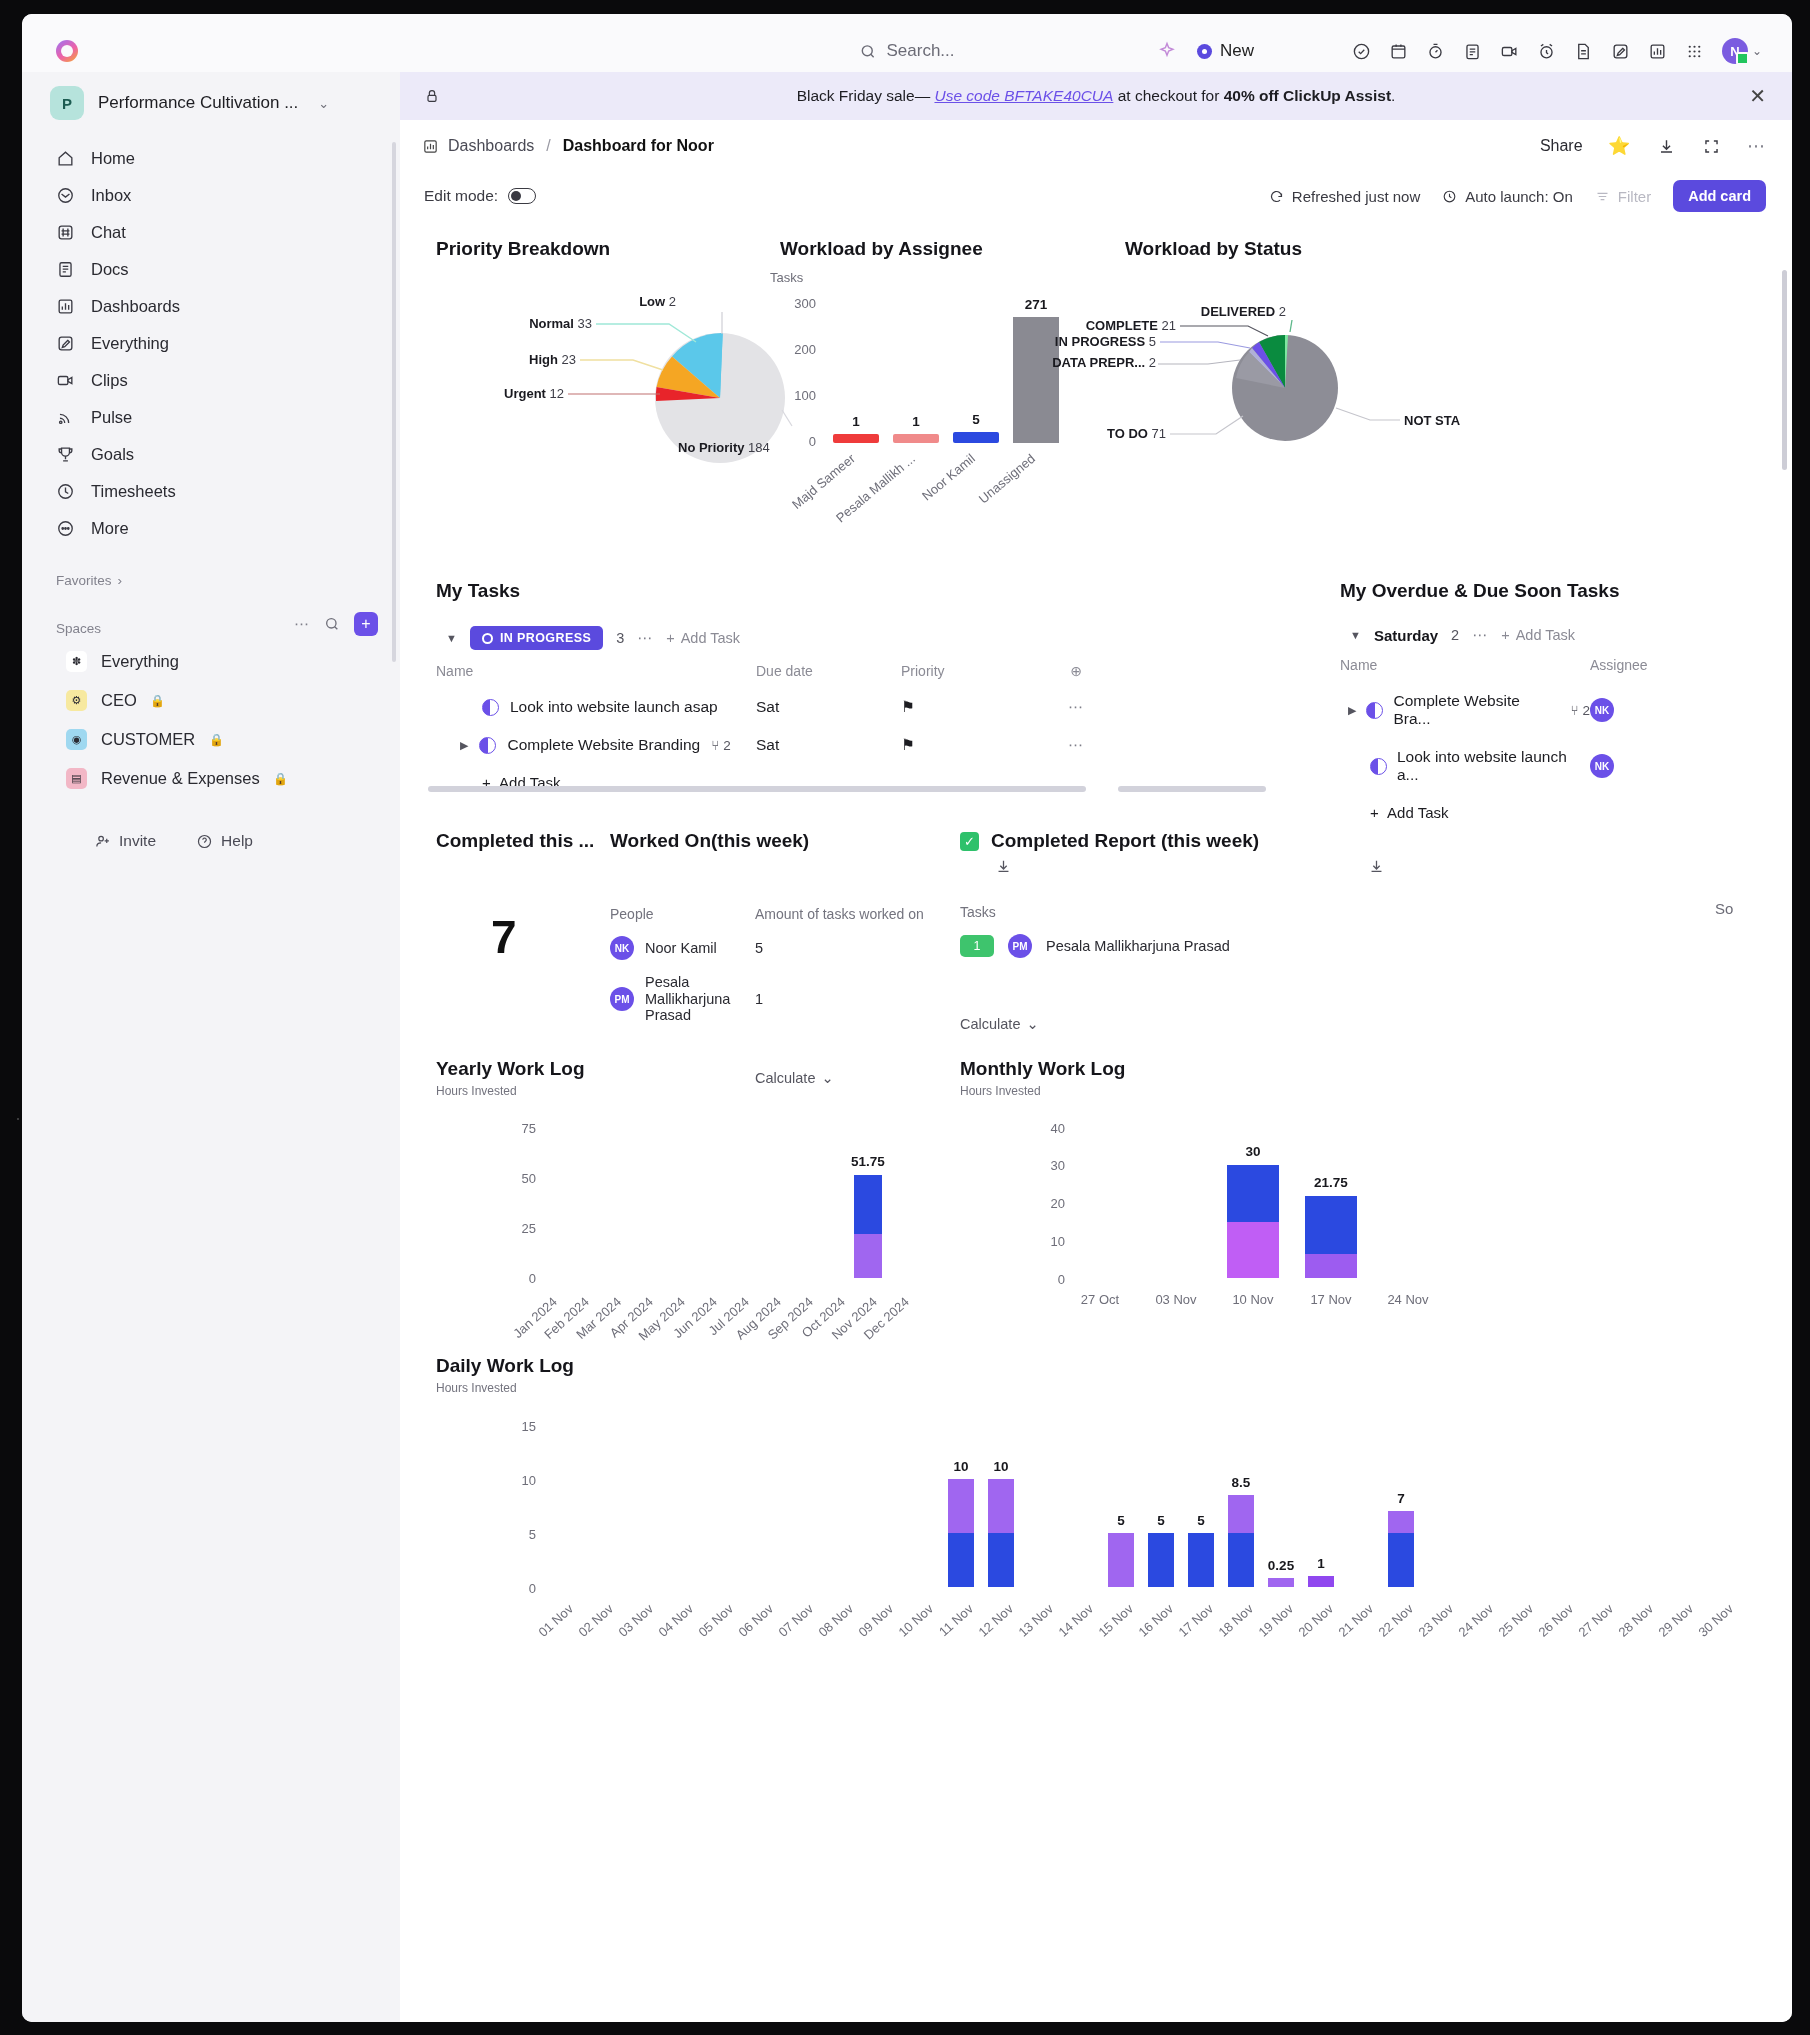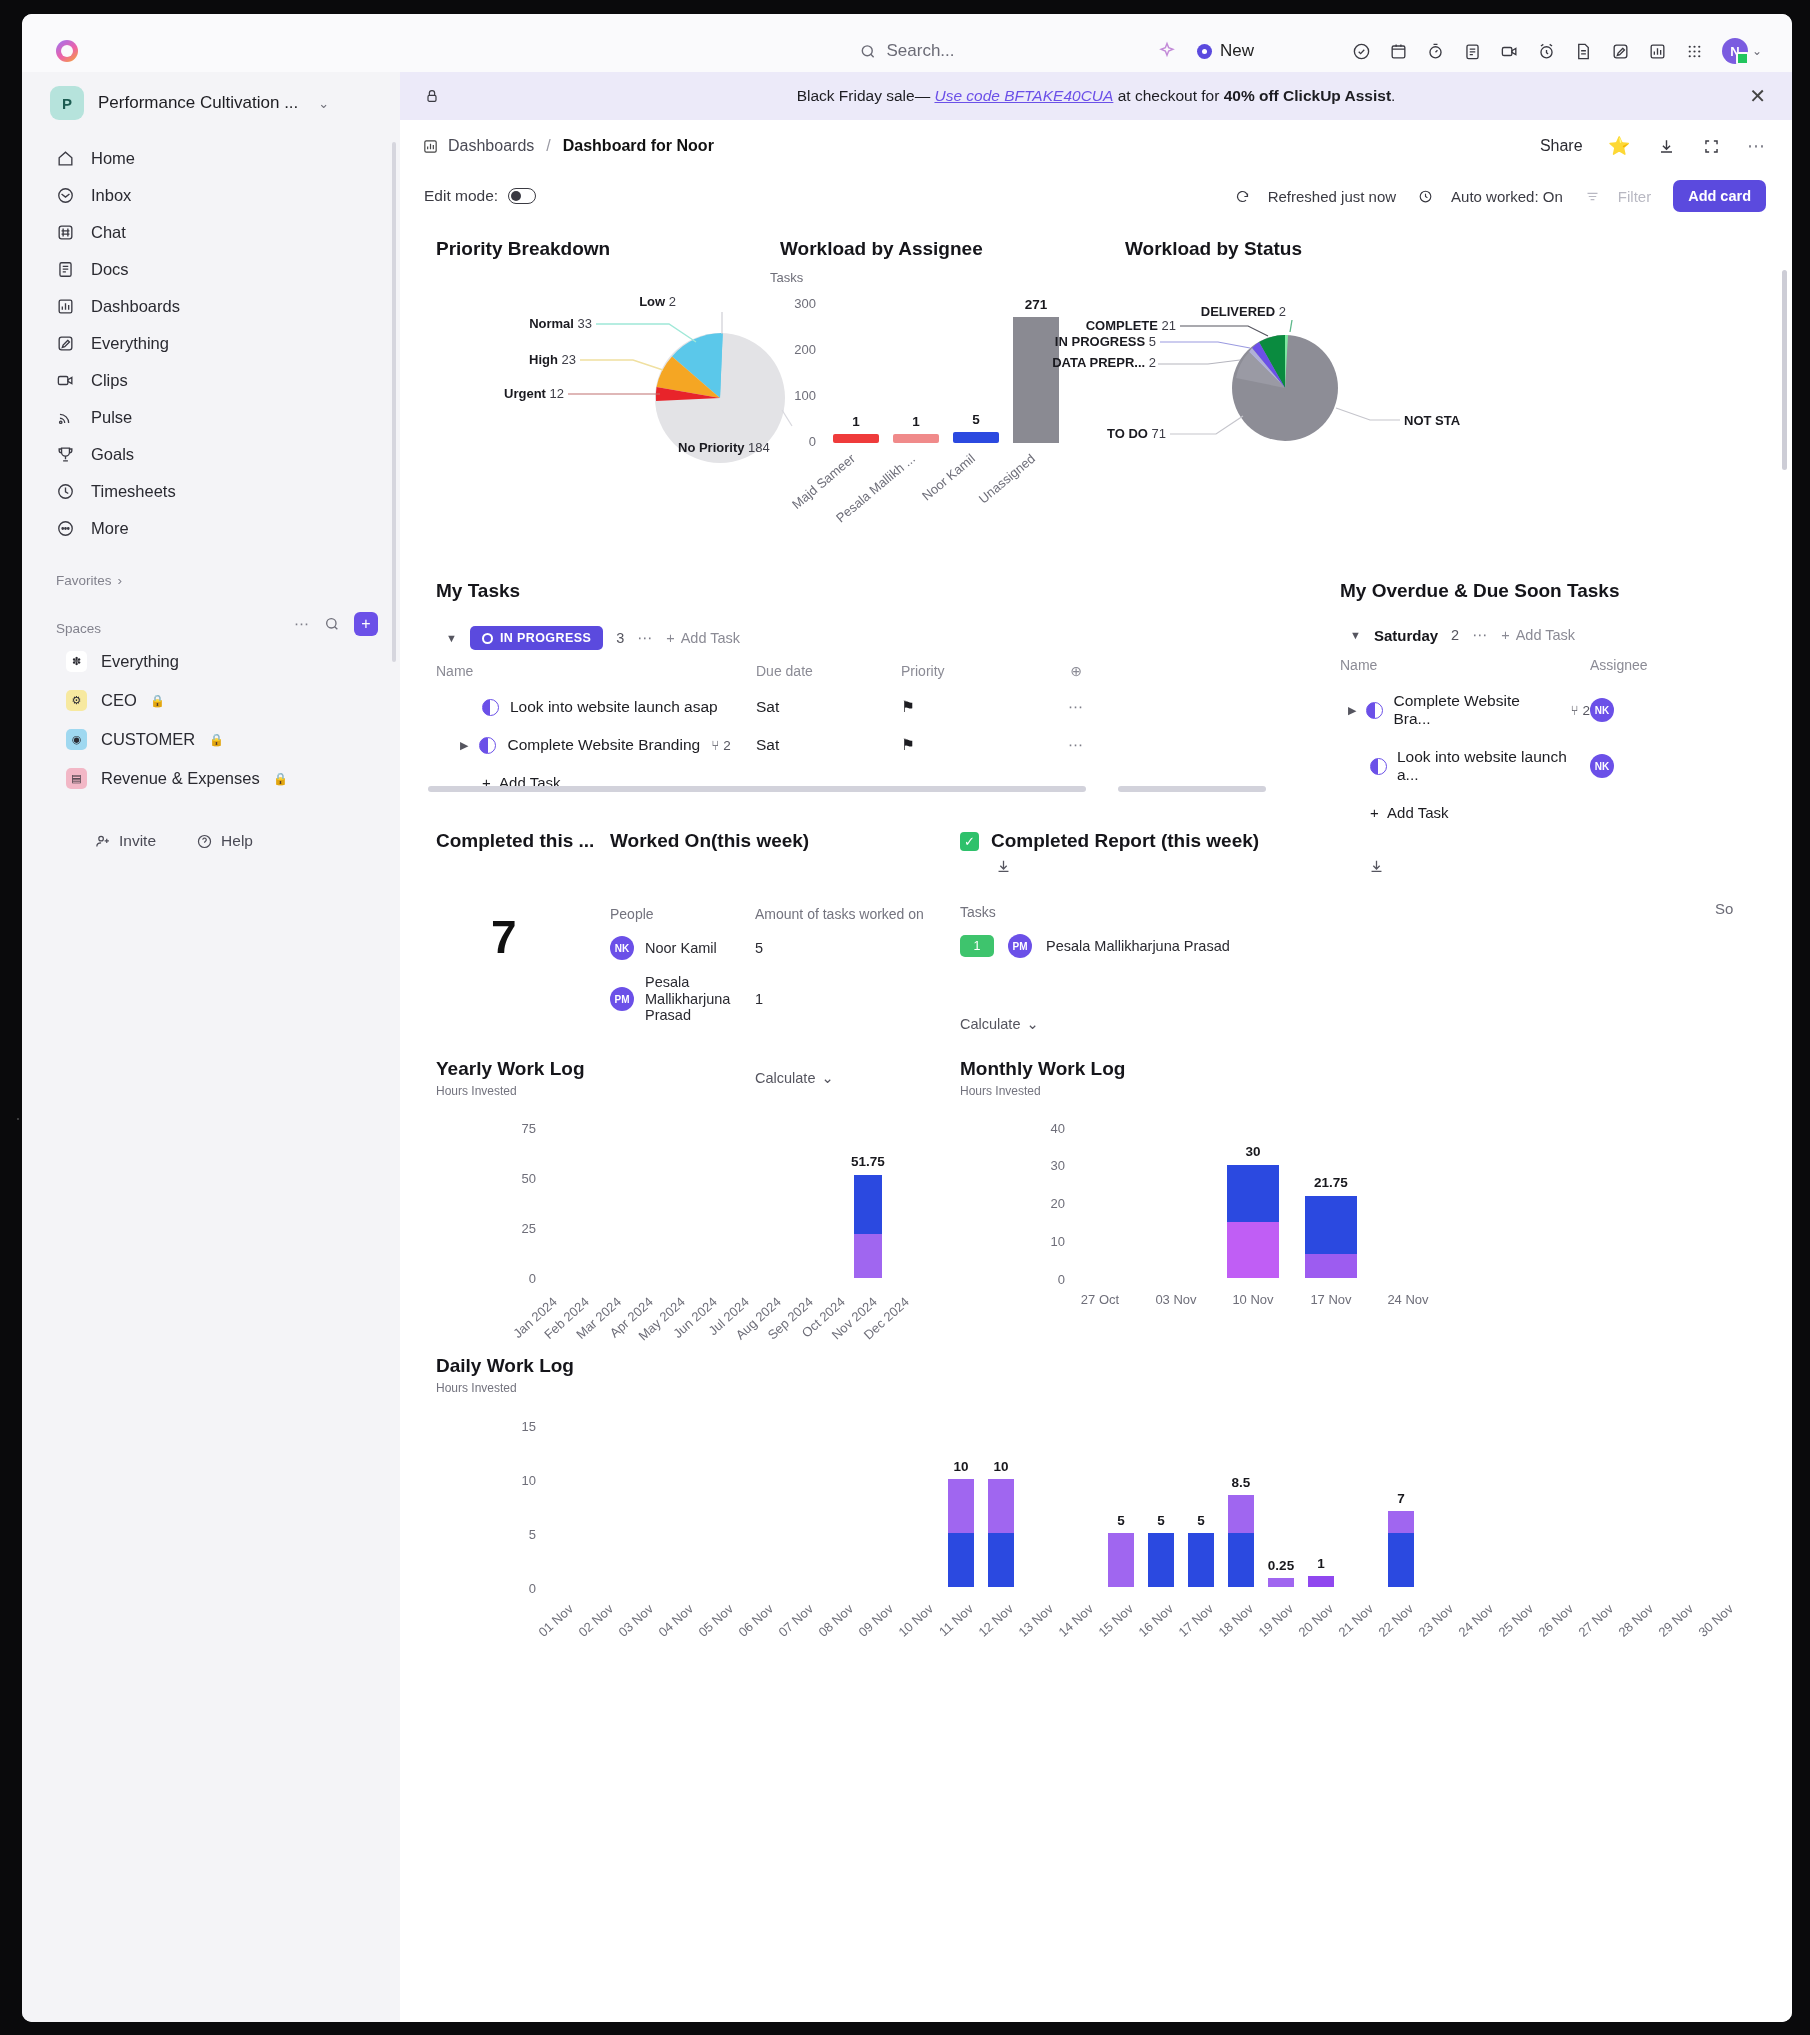--- a/index.html
+++ b/index.html
@@ -165,21 +165,21 @@
   .modebar {
     height:48px; display:flex; align-items:center; padding:0 26px 0 24px;
     font-size:15.5px; color:#3a3a42;
   }
   .toggle {
     width:28px;height:16px;border-radius:9px;background:#fff;border:1.6px solid #3a3a42;
     position:relative; margin-left:10px;
   }
   .toggle::after{content:"";position:absolute;left:2px;top:2px;width:10px;height:10px;border-radius:50%;background:#3a3a42;}
   .modebar .right { margin-left:auto; display:flex; align-items:center; gap:22px;}
-  .mb-item { display:flex; align-items:center; gap:18px; font-size:15px; color:#3a3a42;}
+  .mb-item { display:flex; align-items:center; gap:8px; font-size:15px; color:#3a3a42;}
   .mb-item.dim { color:#b8b8c2;}
   .addcard {
     background:#5b4ade; color:#fff; font-size:14.5px; font-weight:bold;
     padding:8px 15px; border-radius:7px; border:none; cursor:pointer;
   }
 
   .canvas { position:absolute; left:0; right:0; top:148px; bottom:0; overflow:hidden;}
   .vscroll { position:absolute; right:5px; top:50px; width:5px; height:200px; background:#cdcdd6; border-radius:3px;}
 
   .card-title { font-size:19px; color:#15151a; font-weight:bold; }
@@ -510,21 +510,21 @@
           <svg style="width:15px;height:15px" viewBox="0 0 24 24" fill="none" stroke="currentColor" stroke-width="1.9">
               <path d="M20 12a8 8 0 10-2.4 5.7M20 7v5h-5"></path>
             </svg>
           <span>Refreshed just now</span>
         </span>
         <span class="mb-item">
           <svg style="width:15px;height:15px" viewBox="0 0 24 24" fill="none" stroke="currentColor" stroke-width="1.8">
               <circle cx="12" cy="12" r="8.5"></circle>
               <path d="M12 7.5V12l3 2"></path>
             </svg>
-          <span>Auto worked: On</span>
+          <span>Auto launch: On</span>
         </span>
         <span class="mb-item dim">
           <svg style="width:15px;height:15px" viewBox="0 0 24 24" fill="none" stroke="currentColor" stroke-width="1.9">
               <path d="M4 7h16M6 12h12M9 17h6"></path>
             </svg>
           <span>Filter</span>
         </span>
         <button class="addcard">Add card</button>
       </span>
     </div>

